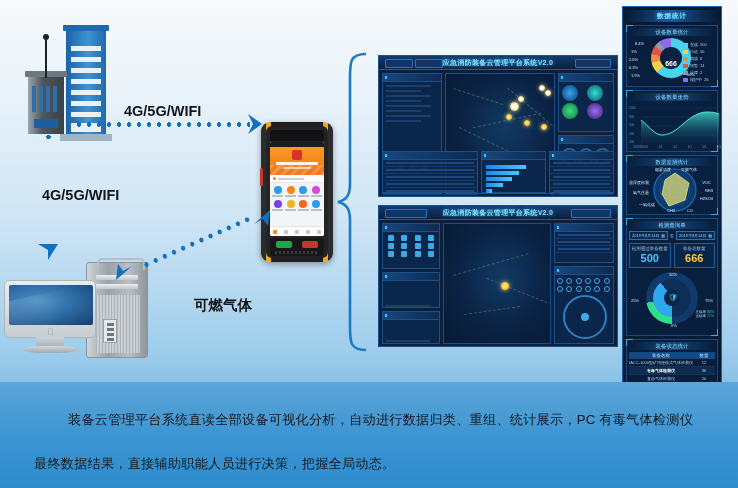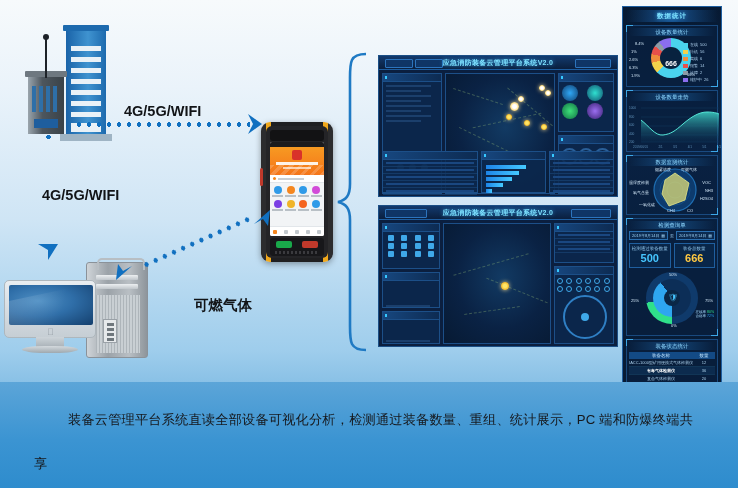--- a/index.html
+++ b/index.html
@@ -748,17 +748,17 @@
           <td>电子气象仪</td>
           <td>21</td>
         </tr>
       </tbody>
         </table>
     </div>
   </div>
 
   <div class="caption-band"></div>
   <div class="caption-text">
-    <span class="l1">装备云管理平台系统直读全部设备可视化分析，检测通过装备数量、重组、统计展示，PC 端和防爆终端共享</span>
+    <span class="l1">装备云管理平台系统直读全部设备可视化分析，自动进行数据归类、重组、统计展示，PC 有毒气体检测仪</span>
     <span class="l2">最终数据结果，直接辅助职能人员进行决策，把握全局动态。</span>
   </div>
 
 </div>
 
 </body></html>

